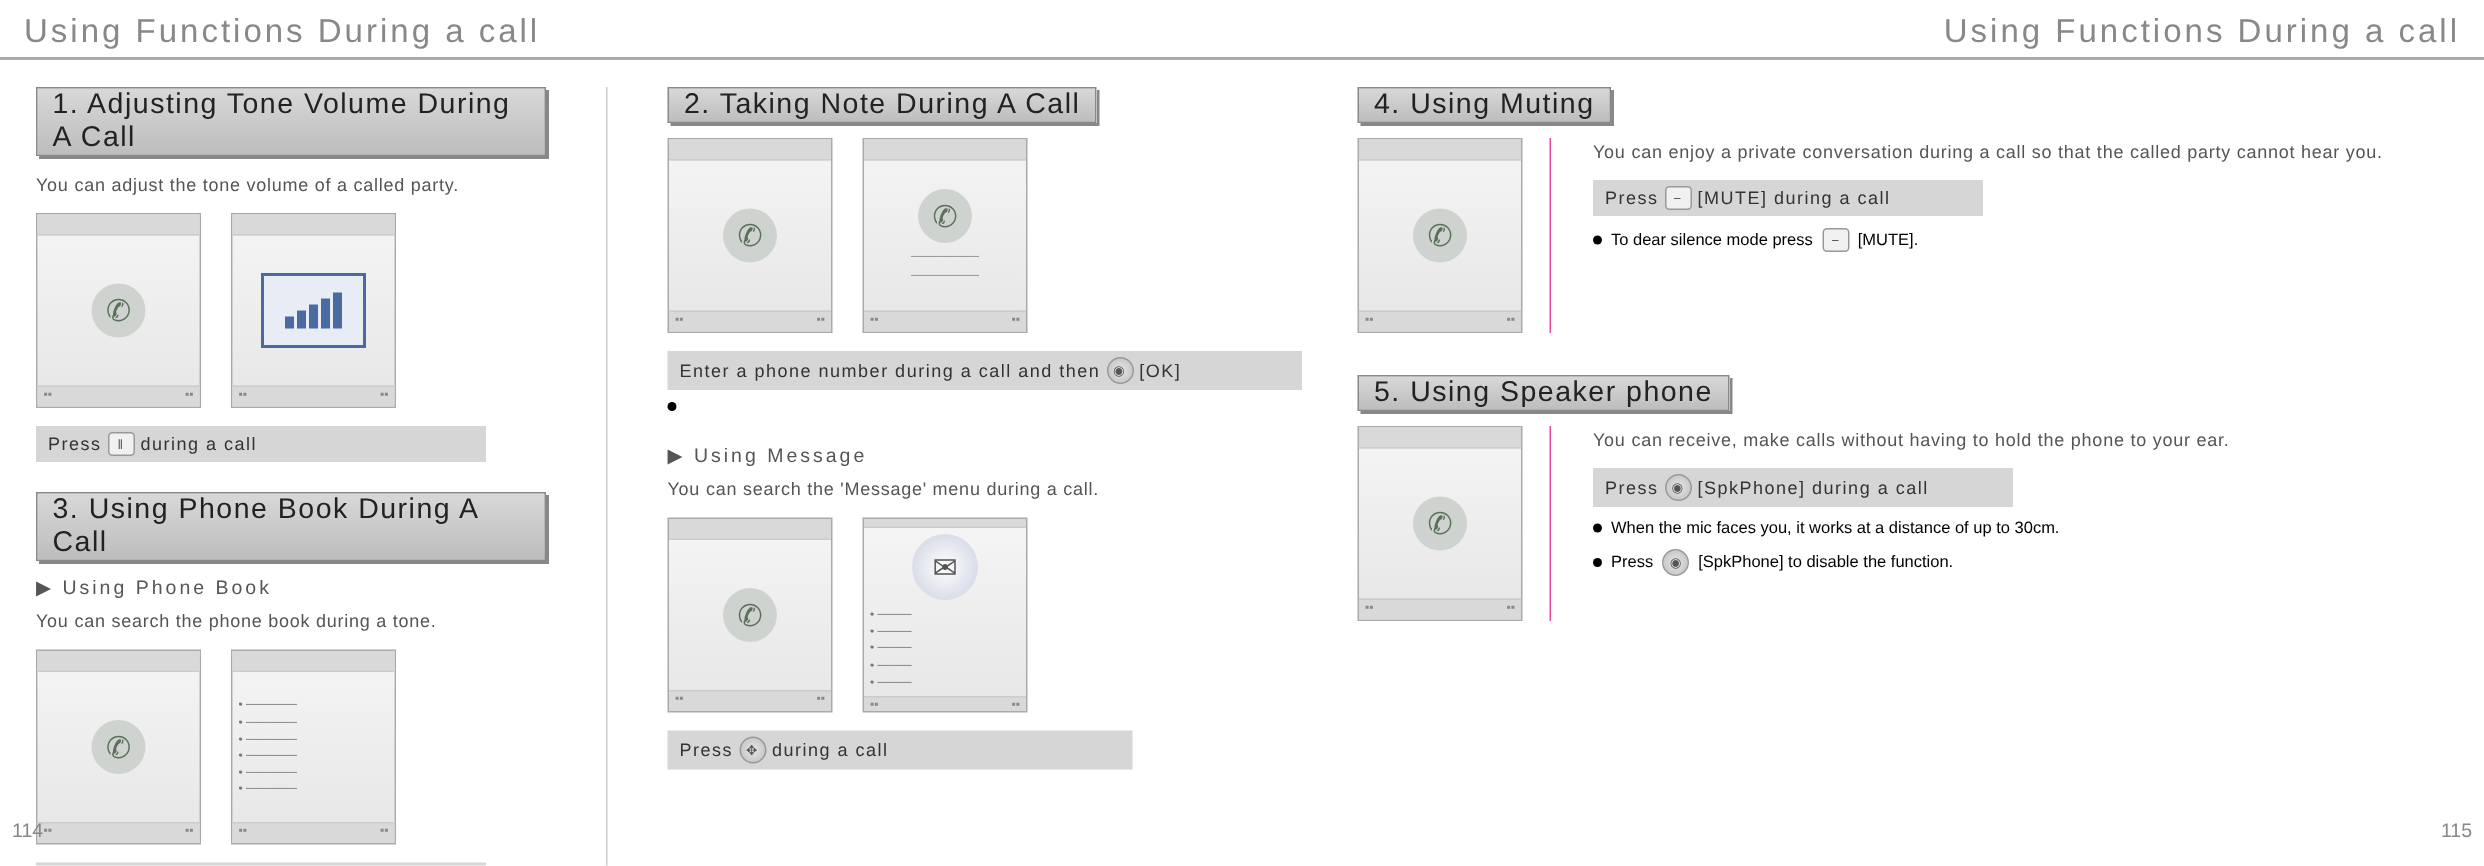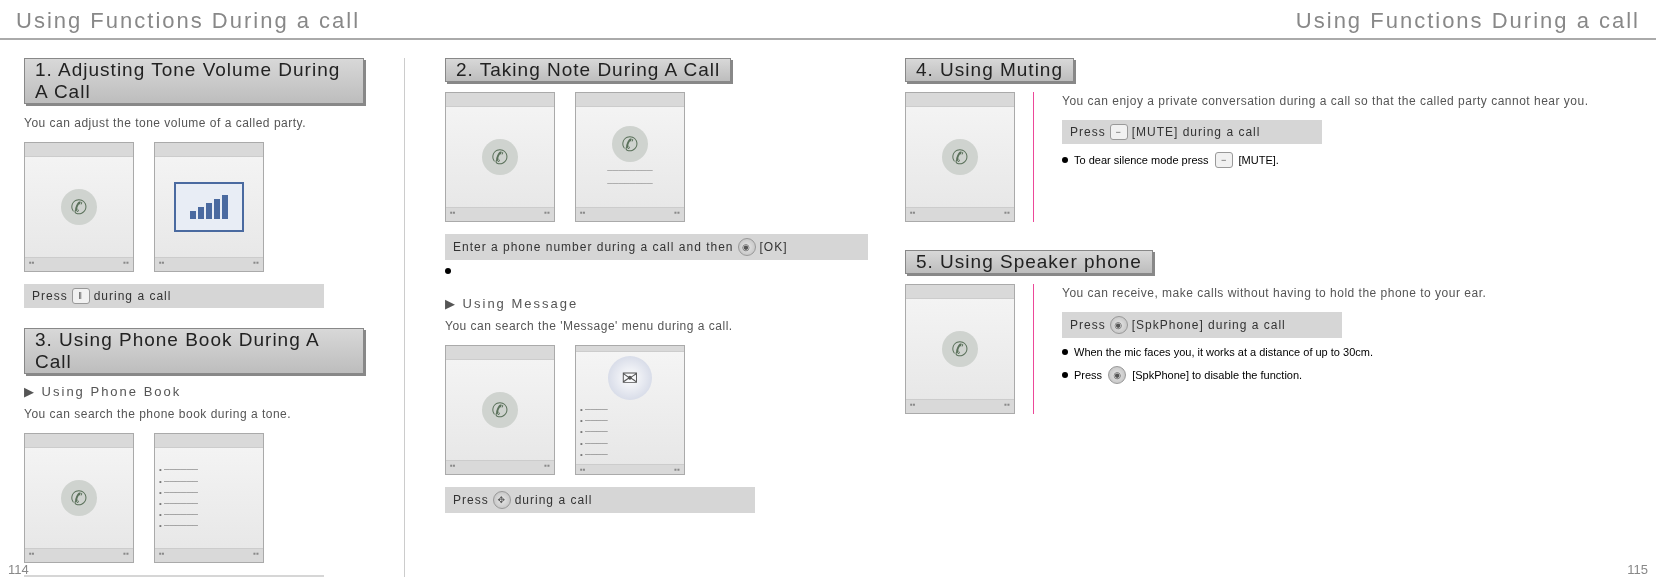--- a/index.html
+++ b/index.html
@@ -206,21 +206,21 @@
     display: flex;
     gap: 18px;
   }
   .right-text {
     flex: 1;
     border-left: 1px solid #ec4899;
     padding-left: 28px;
   }
   .page-numbers {
     position: absolute;
-    bottom: 0;
+    bottom: 16px;
     width: 100%;
     display: flex;
     justify-content: space-between;
     padding: 0 8px;
     font-size: 13px;
     color: #888;
   }
   .vdiv {
     width: 1px;
     background: #ccc;

